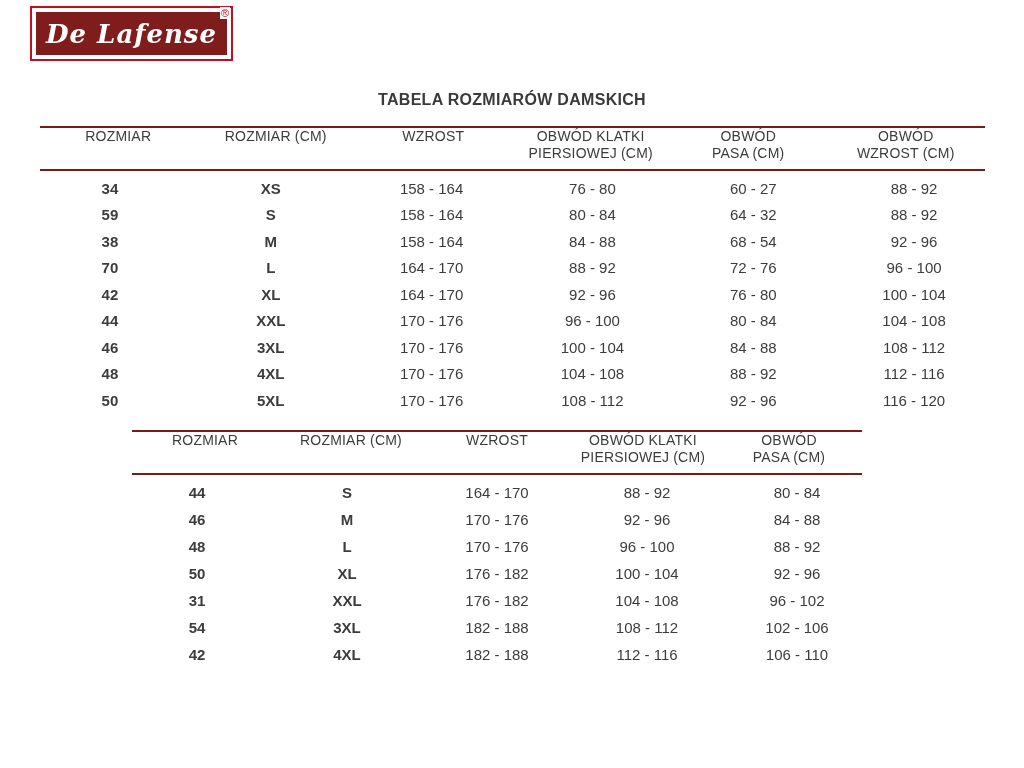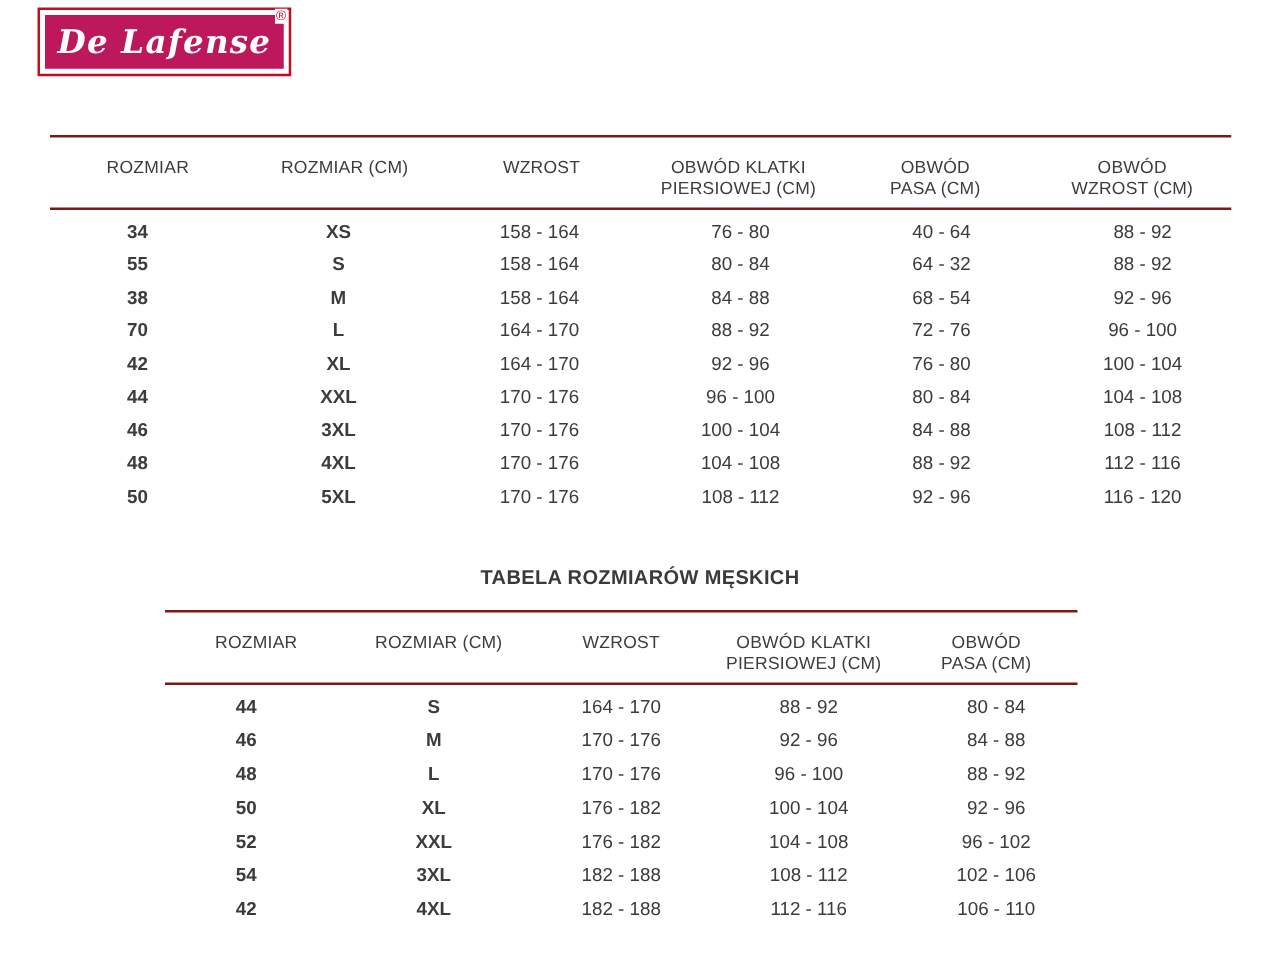--- a/index.html
+++ b/index.html
@@ -15,21 +15,21 @@
   
   .logo {
     position:absolute; top:6px; left:30px;
     width:203px; height:55px;
     border:2px solid #c30e20;
     background:#ffffff;
     box-sizing:border-box;
   }
   .logo-inner {
     position:absolute; top:4px; left:4px; right:4px; bottom:4px;
-    background:#be185d;
+    background:#7f1d1d;
     display:flex; align-items:center; justify-content:center;
   }
   .logo-text {
     color:#ffffff;
     font-family:"DejaVu Serif", serif;
     font-style:italic;
     font-weight:bold;
     font-size:26px;
     letter-spacing:1px;
     white-space:nowrap;
@@ -53,21 +53,21 @@
   }
   .sizetable { box-sizing:border-box; }
   .sizetable.women { width:945px; margin:17px auto 0 auto; }
   .sizetable.men   { width:730px; margin:16px 0 0 132px; }
   .table-title.men-title { margin-top:43px; }
 
   .thead {
     display:flex; align-items:flex-start;
     border-top:2px solid #7a1c15;
     border-bottom:2px solid #7a1c15;
-    padding:15px 0 7px 0;
+    padding:0 0 7px 0;
   }
   .tcell { flex:1; text-align:center; }
   .th { font-size:14px; line-height:17px; letter-spacing:0.2px; }
 
   .tbody { margin-top:4px; }
   .trow {
     display:flex; align-items:center;
     font-size:15px;
     gap:20px;
   }
@@ -82,20 +82,21 @@
 
   <div class="logo">
     <div class="logo-inner">
       <span class="logo-text">De Lafense</span>
     </div>
     <span class="logo-reg">®</span>
   </div>
 
   <div class="content">
 
+    <div class="table-title">TABELA ROZMIARÓW DAMSKICH</div>
 
     <div class="sizetable women">
       <div class="thead">
           <div class="tcell th">
             <div>ROZMIAR</div>
           </div>
           <div class="tcell th">
             <div>ROZMIAR (CM)</div>
           </div>
           <div class="tcell th">
@@ -113,25 +114,25 @@
             <div>OBWÓD</div>
             <div>WZROST (CM)</div>
           </div>
         </div>
       <div class="tbody">
           <div class="trow">
             <div class="tcell bold">34</div>
             <div class="tcell bold">XS</div>
             <div class="tcell">158 - 164</div>
             <div class="tcell">76 - 80</div>
-            <div class="tcell">40 - 64</div>
-            <div class="tcell">88 - 92</div>
-          </div>
-          <div class="trow">
-            <div class="tcell bold">55</div>
+            <div class="tcell">60 - 27</div>
+            <div class="tcell">88 - 92</div>
+          </div>
+          <div class="trow">
+            <div class="tcell bold">59</div>
             <div class="tcell bold">S</div>
             <div class="tcell">158 - 164</div>
             <div class="tcell">80 - 84</div>
             <div class="tcell">64 - 32</div>
             <div class="tcell">88 - 92</div>
           </div>
           <div class="trow">
             <div class="tcell bold">38</div>
             <div class="tcell bold">M</div>
             <div class="tcell">158 - 164</div>
@@ -183,21 +184,20 @@
             <div class="tcell bold">50</div>
             <div class="tcell bold">5XL</div>
             <div class="tcell">170 - 176</div>
             <div class="tcell">108 - 112</div>
             <div class="tcell">92 - 96</div>
             <div class="tcell">116 - 120</div>
           </div>
         </div>
     </div>
 
-    <div class="table-title men-title">TABELA ROZMIARÓW MĘSKICH</div>
 
     <div class="sizetable men">
       <div class="thead">
           <div class="tcell th">
             <div>ROZMIAR</div>
           </div>
           <div class="tcell th">
             <div>ROZMIAR (CM)</div>
           </div>
           <div class="tcell th">
@@ -235,21 +235,21 @@
             <div class="tcell">88 - 92</div>
           </div>
           <div class="trow">
             <div class="tcell bold">50</div>
             <div class="tcell bold">XL</div>
             <div class="tcell">176 - 182</div>
             <div class="tcell">100 - 104</div>
             <div class="tcell">92 - 96</div>
           </div>
           <div class="trow">
-            <div class="tcell bold">52</div>
+            <div class="tcell bold">31</div>
             <div class="tcell bold">XXL</div>
             <div class="tcell">176 - 182</div>
             <div class="tcell">104 - 108</div>
             <div class="tcell">96 - 102</div>
           </div>
           <div class="trow">
             <div class="tcell bold">54</div>
             <div class="tcell bold">3XL</div>
             <div class="tcell">182 - 188</div>
             <div class="tcell">108 - 112</div>

